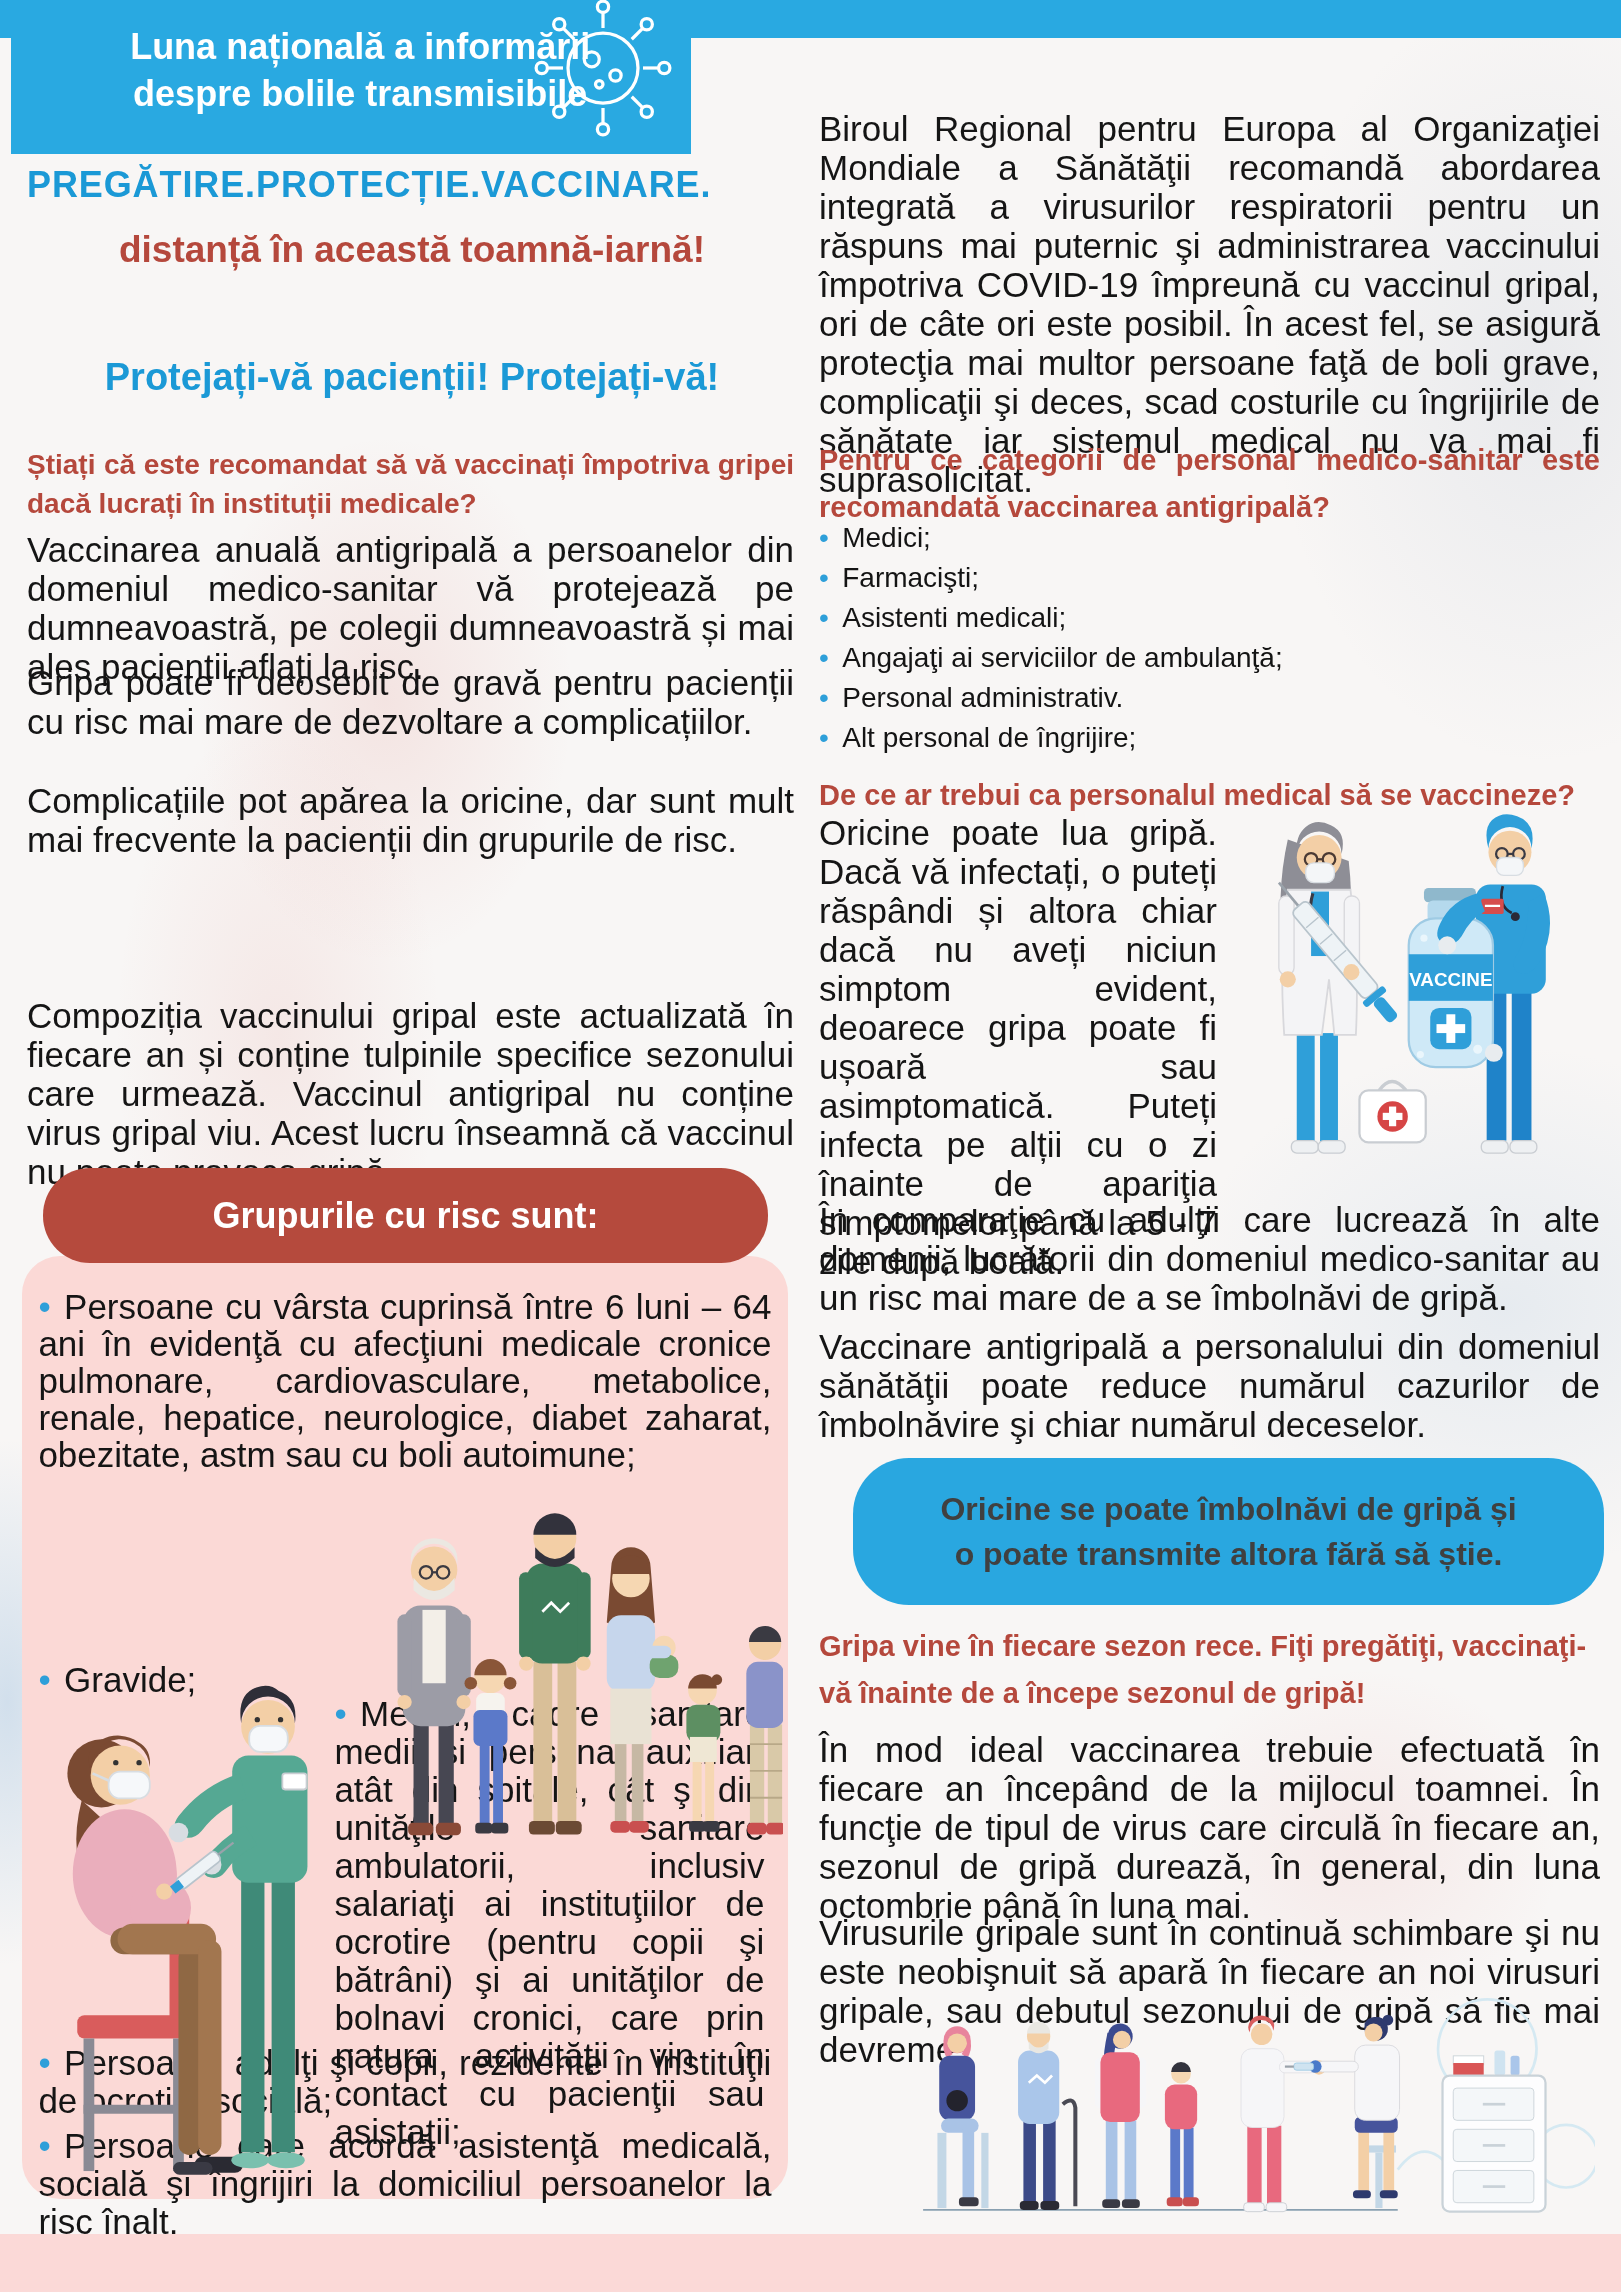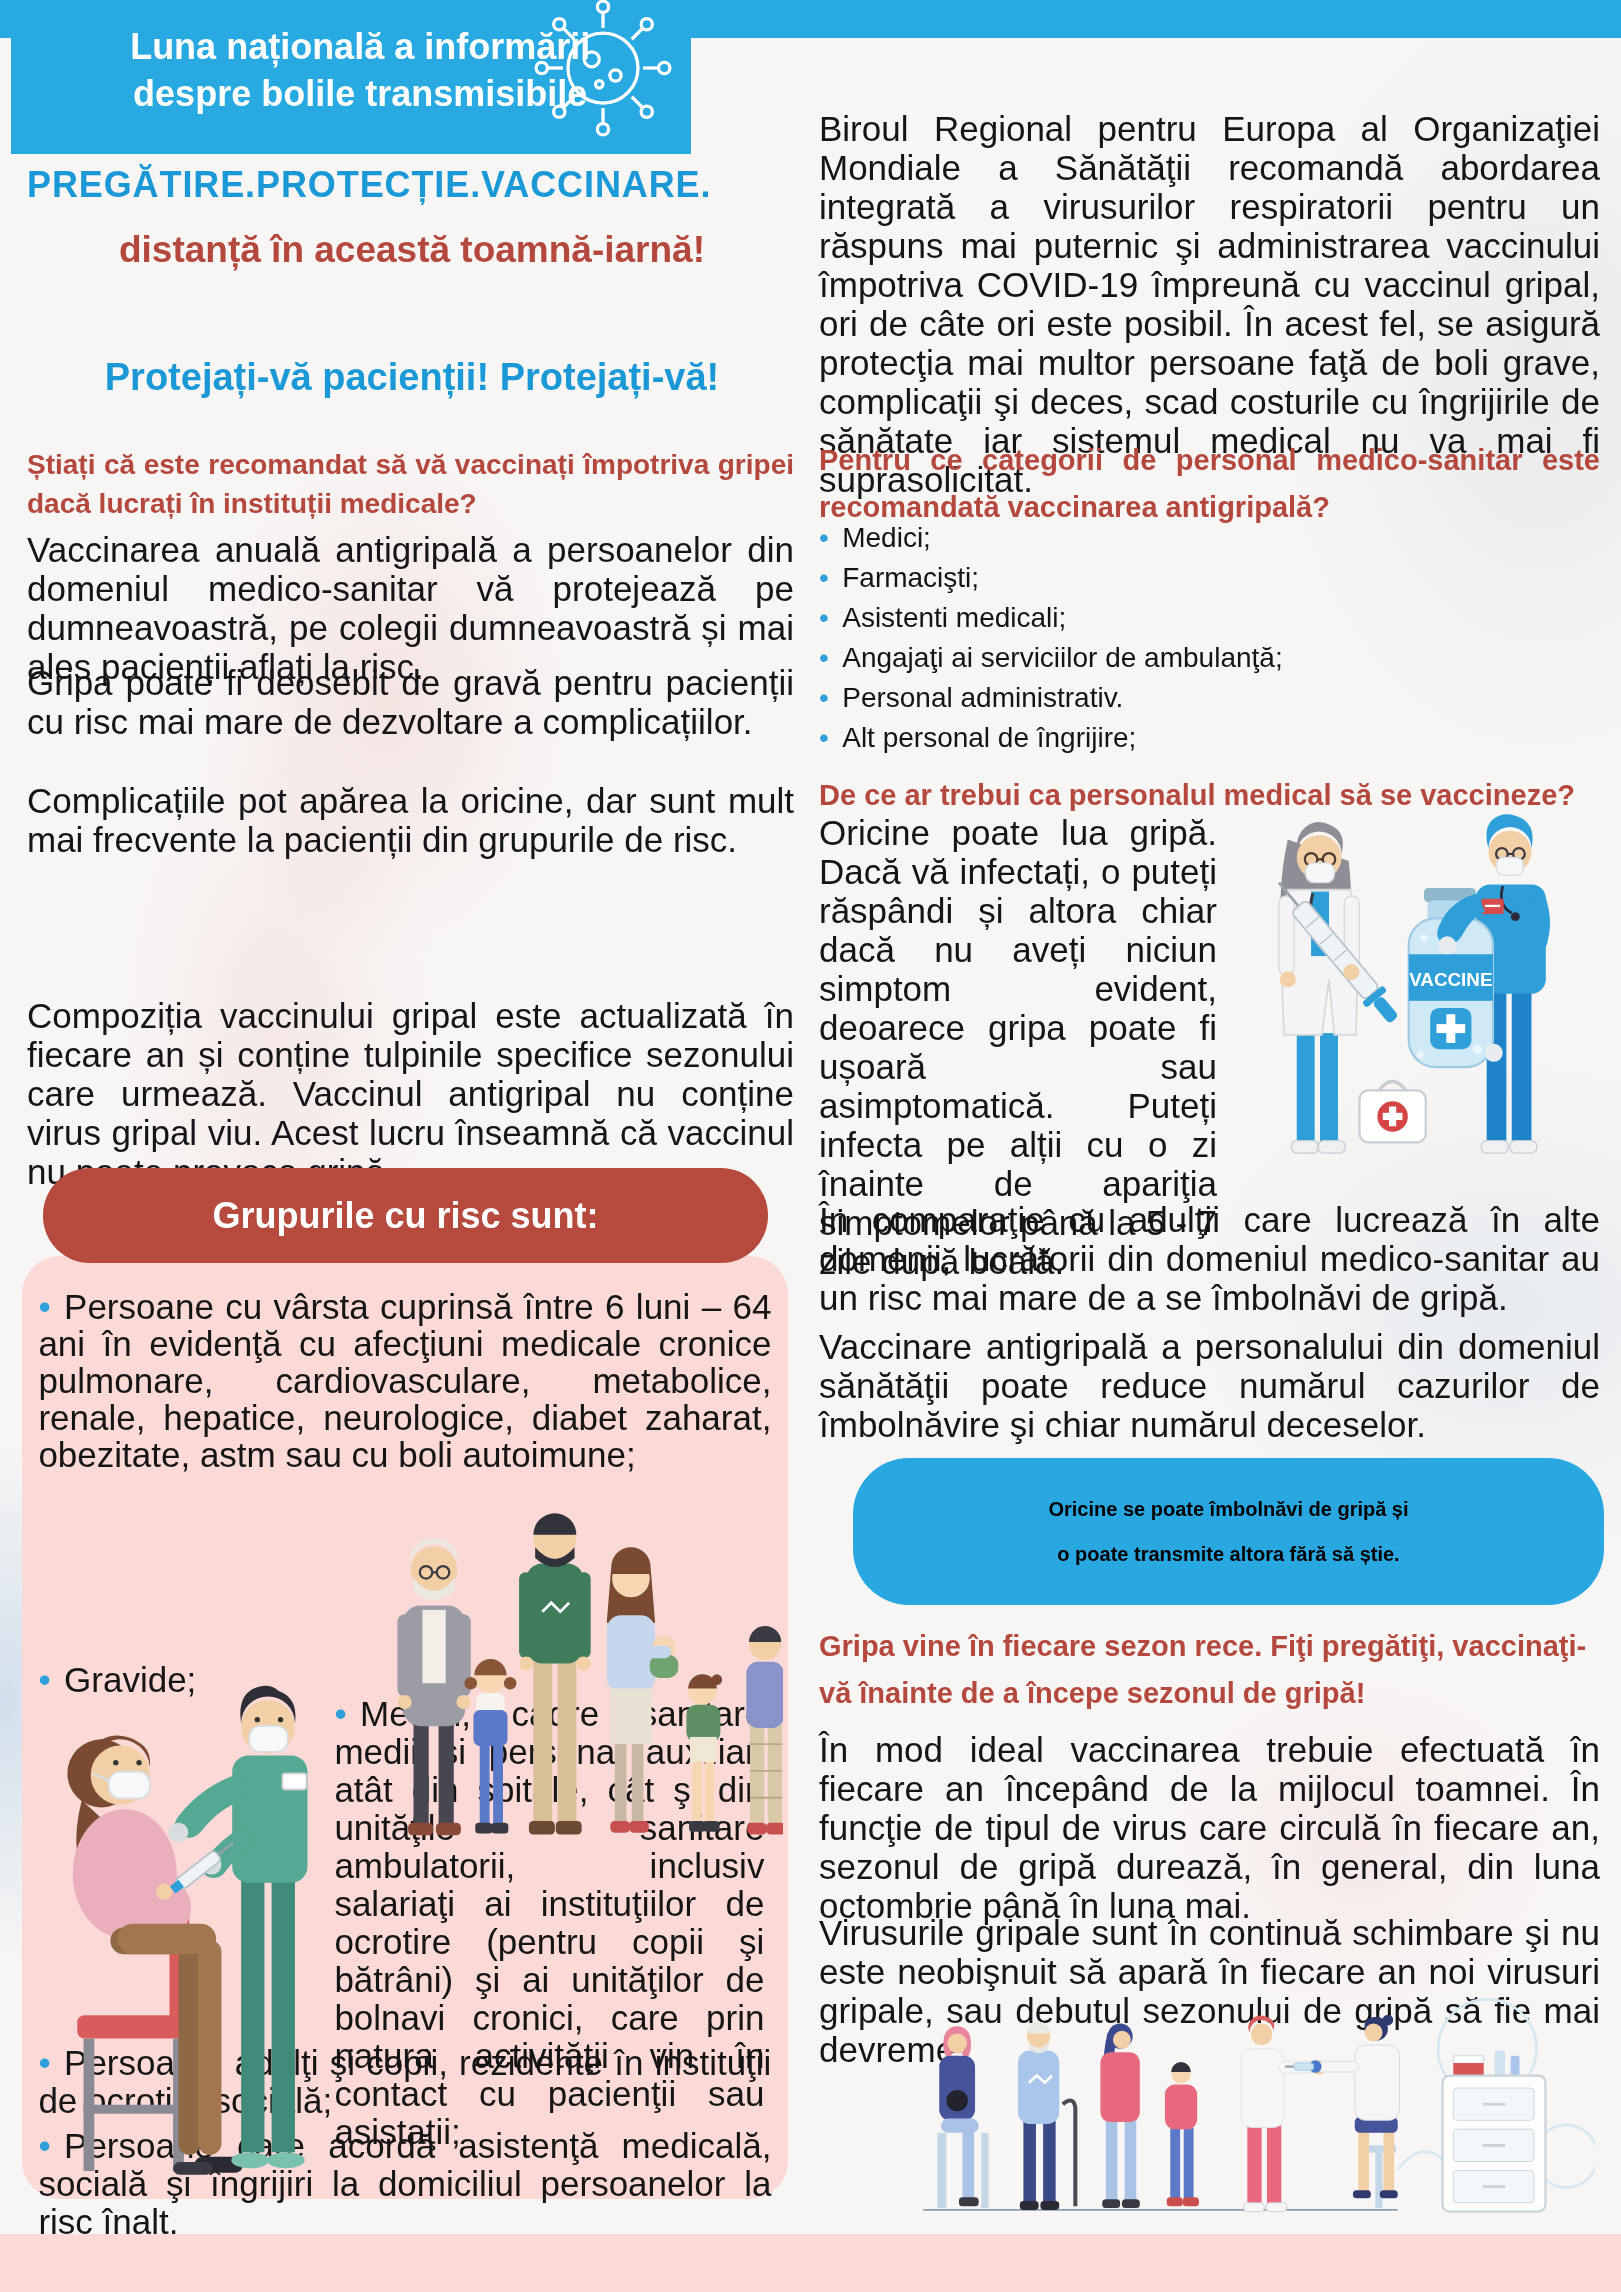--- a/index.html
+++ b/index.html
@@ -56,21 +56,21 @@
   #rp-intro{left:819px;top:109px;width:781px;}
   #rh-categories{left:819px;top:437px;width:781px;}
   #cat-list{left:819px;top:518px;width:781px;}
   .cat-item{font-size:28px;line-height:40px;}
   #rh-why{left:819px;top:772px;width:788px;}
   #why-text{left:819px;top:813px;width:398px;}
   #doctor-ill{left:1225px;top:793px;width:380px;height:387px;}
   #rp-compare{left:819px;top:1200px;width:781px;}
   #rp-reduce{left:819px;top:1327px;width:781px;}
   #blue-box{left:853px;top:1458px;width:751px;height:147px;background:#29a7e0;border-radius:56px;
-    color:#000000;font-weight:bold;font-size:20px;line-height:45px;text-align:center;
+    color:#404040;font-weight:bold;font-size:32px;line-height:45px;text-align:center;
     display:flex;flex-direction:column;justify-content:center;}
   #rh-season{left:819px;top:1623px;width:785px;}
   #rp-ideal{left:819px;top:1730px;width:781px;}
   #rp-viruses{left:819px;top:1913px;width:781px;}
   #queue-ill{left:896px;top:1986px;width:699px;height:240px;}
   #bottom-strip{left:0;top:2234px;width:1621px;height:59px;background:#fbd9d7;}
 </style>
 </head>
 <body>
 

